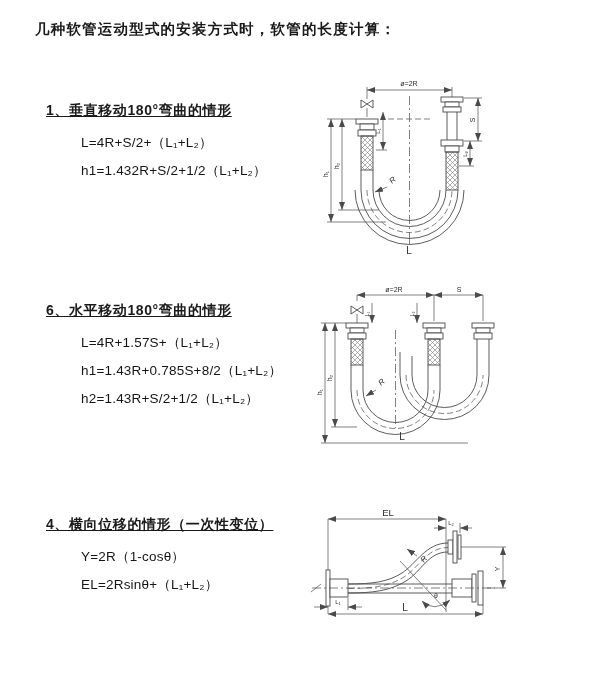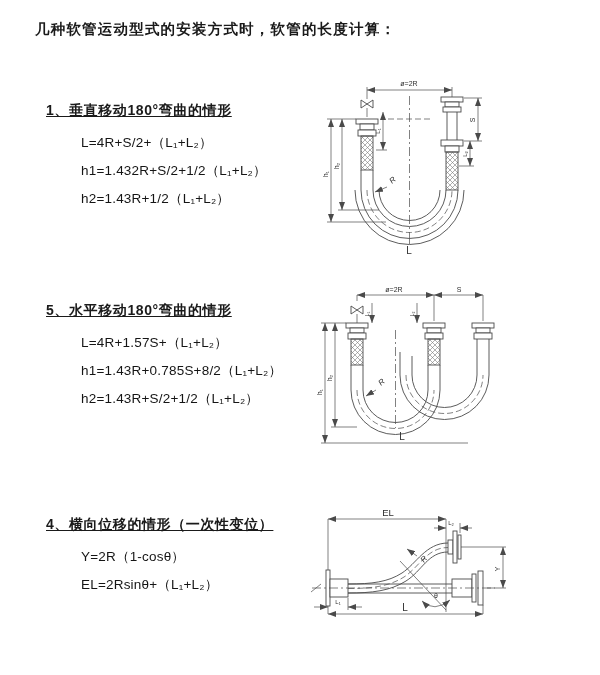--- a/index.html
+++ b/index.html
@@ -25,26 +25,25 @@
 
 <div class="page">
 
   <h1 class="title">几种软管运动型式的安装方式时，软管的长度计算：</h1>
 
   <section class="sec" style="top:102px">
     <div class="sec-heading">1、垂直移动180°弯曲的情形</div>
     <div class="formulas">
       <div class="formula">L=4R+S/2+（L₁+L₂）</div>
       <div class="formula">h1=1.432R+S/2+1/2（L₁+L₂）</div>
-      <div class="formula">h2=1.43R+1/2（L₁+L₂）</div>
     </div>
   </section>
 
   <section class="sec" style="top:302px">
-    <div class="sec-heading">5、水平移动180°弯曲的情形</div>
+    <div class="sec-heading">6、水平移动180°弯曲的情形</div>
     <div class="formulas">
       <div class="formula">L=4R+1.57S+（L₁+L₂）</div>
       <div class="formula">h1=1.43R+0.785S+8/2（L₁+L₂）</div>
       <div class="formula">h2=1.43R+S/2+1/2（L₁+L₂）</div>
     </div>
   </section>
 
   <section class="sec" style="top:516px">
     <div class="sec-heading">4、横向位移的情形（一次性变位）</div>
     <div class="formulas">

